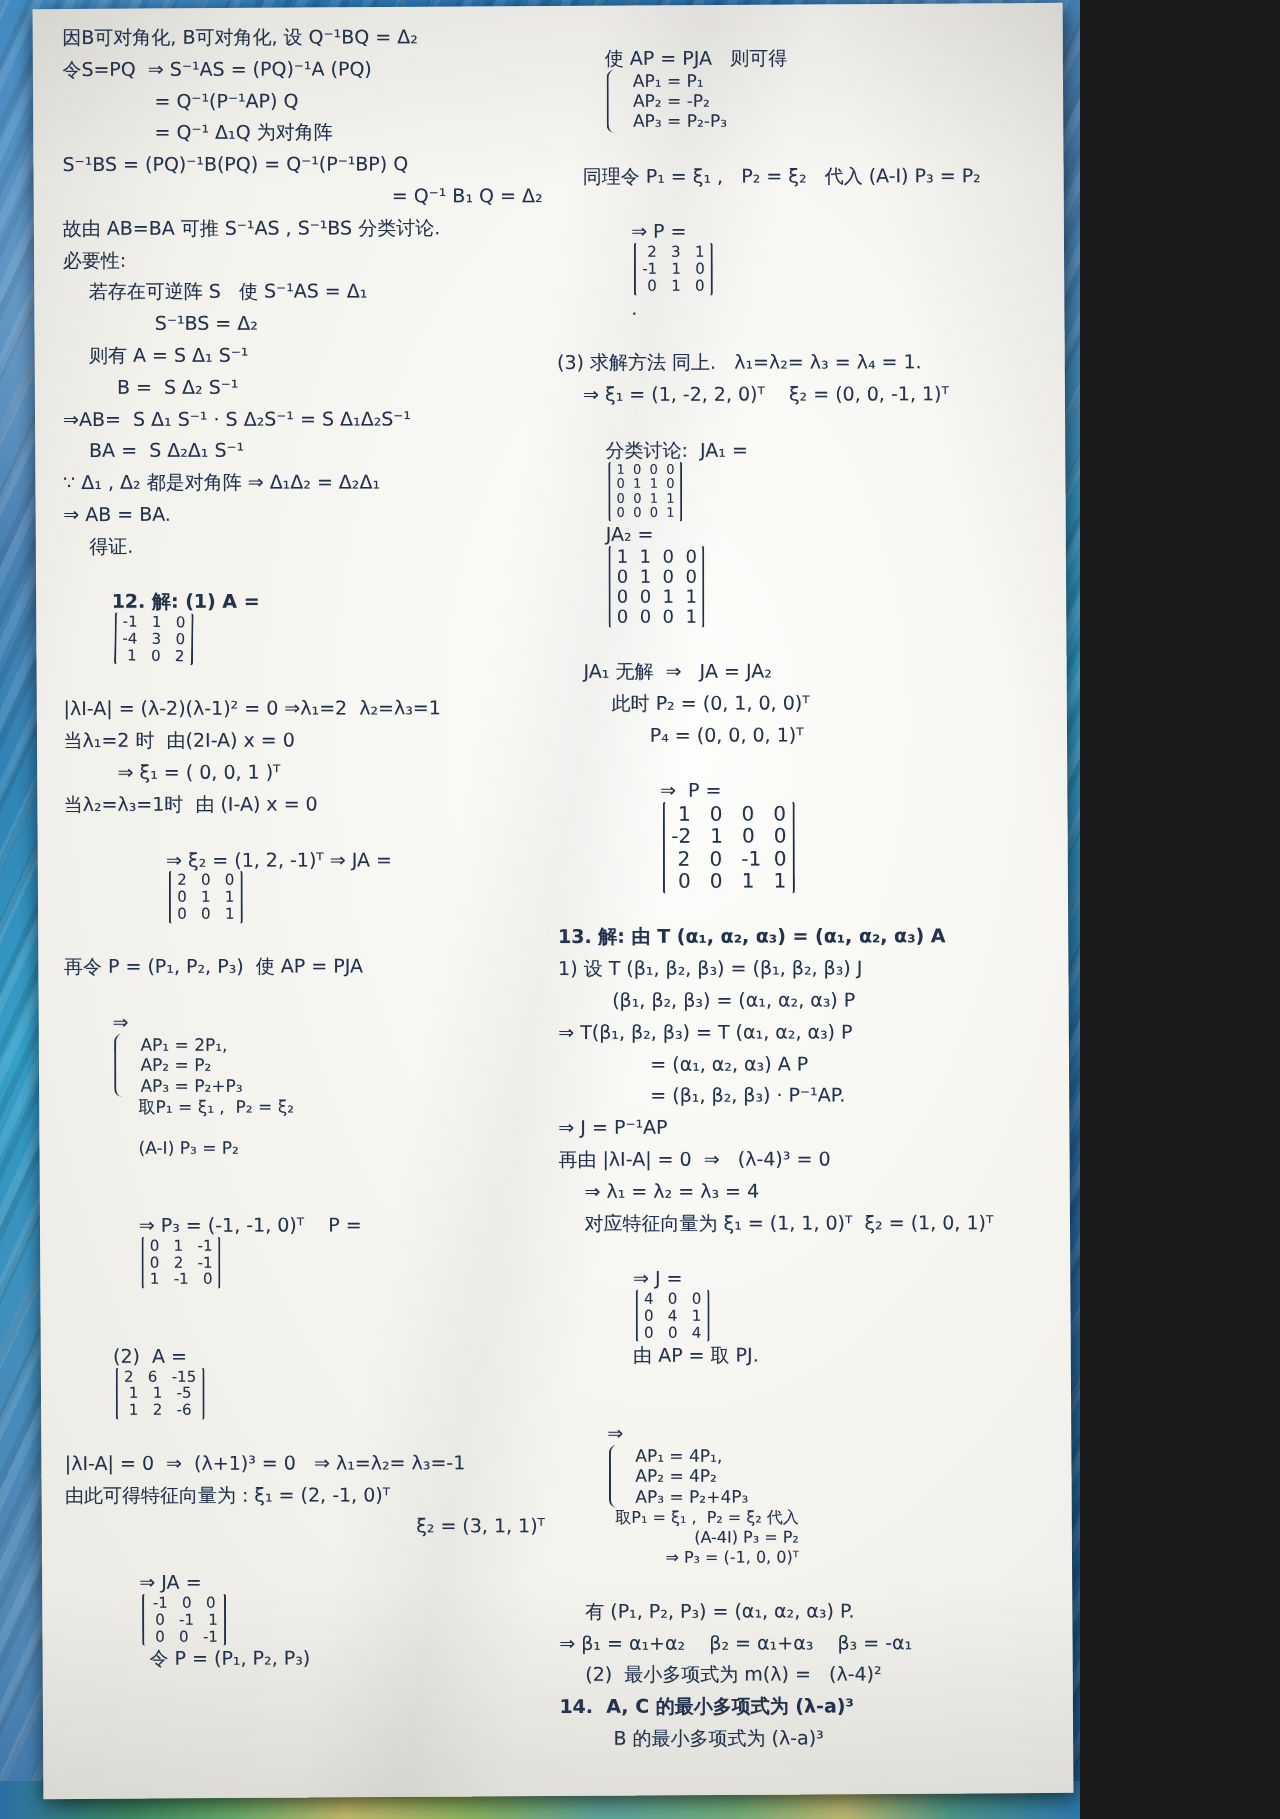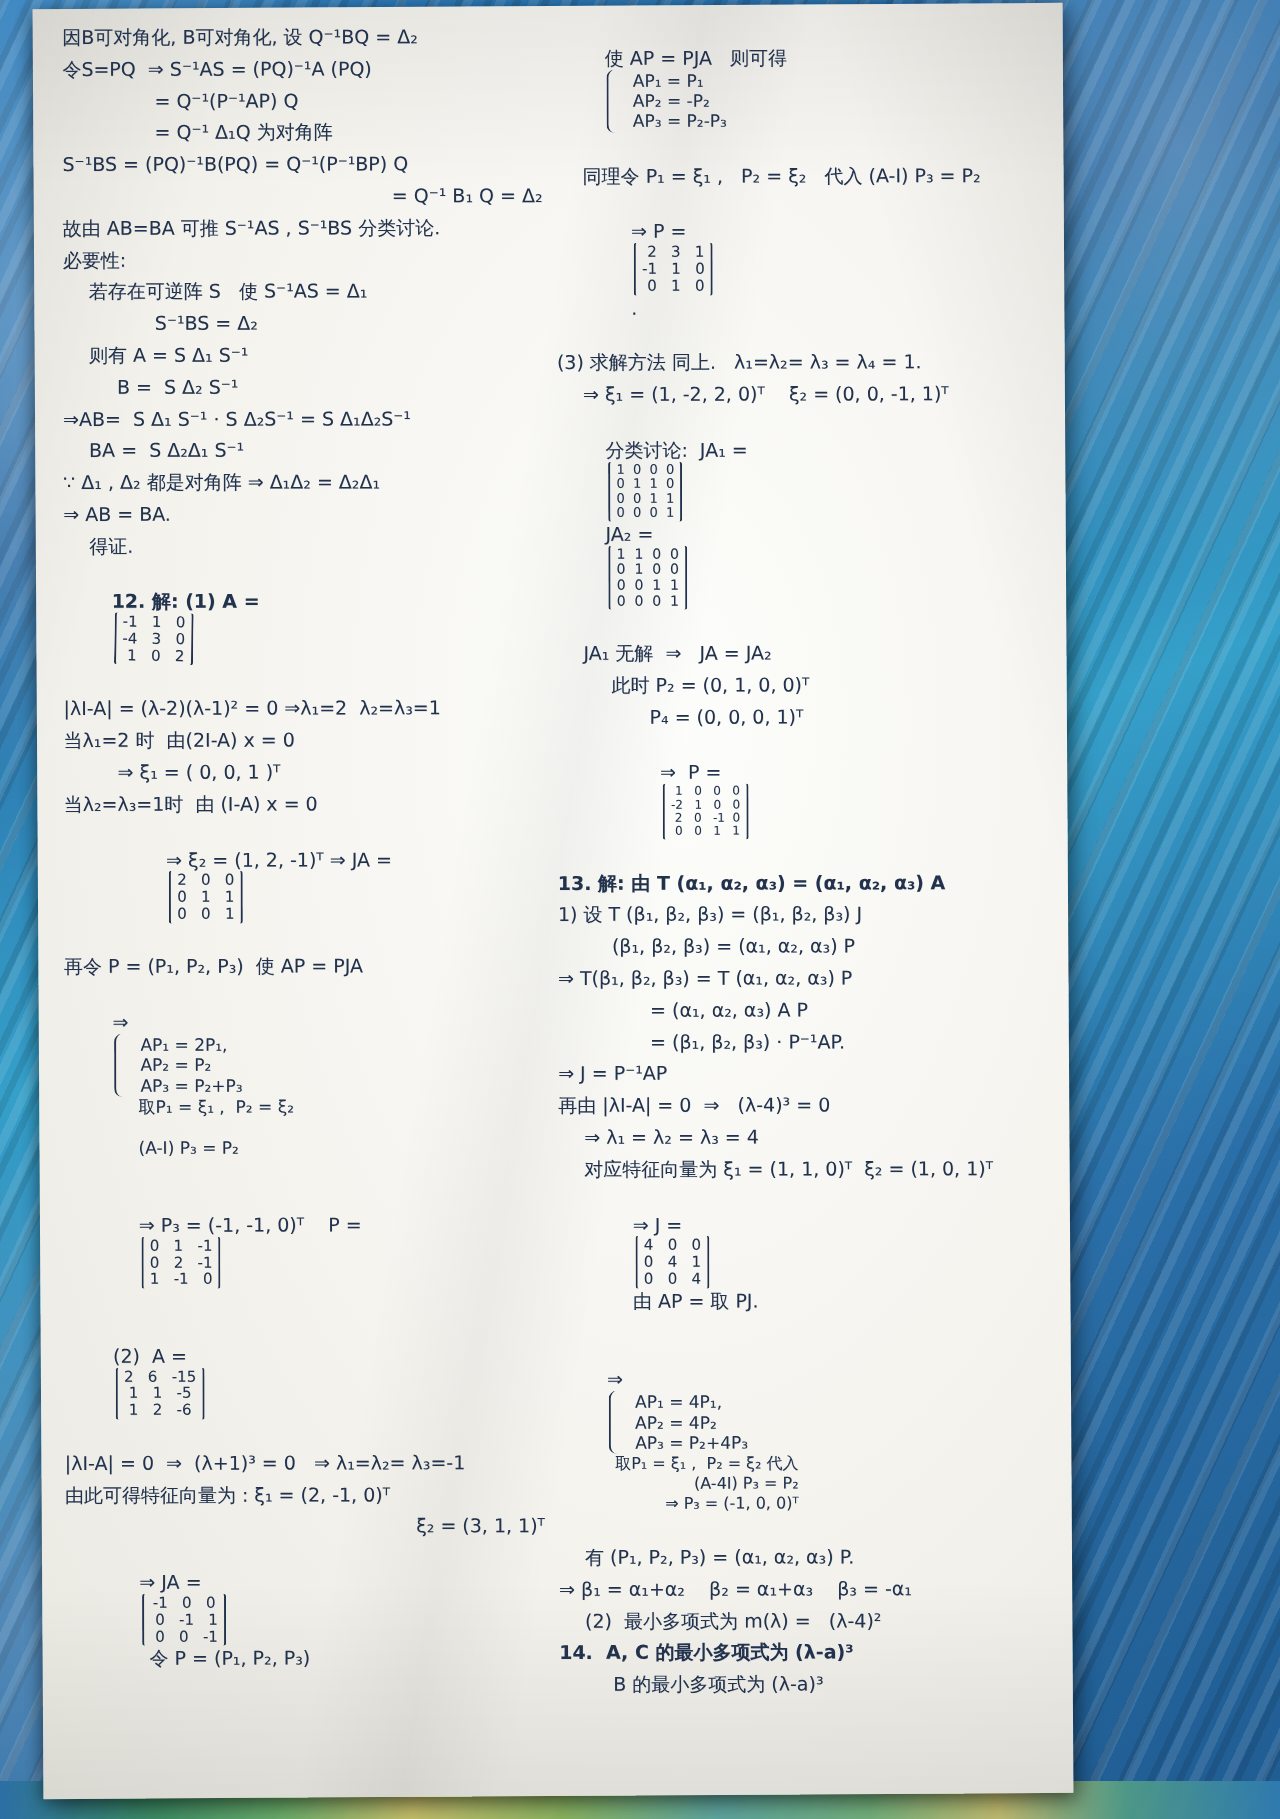--- a/index.html
+++ b/index.html
@@ -2,21 +2,21 @@
 <html><head>
 <meta charset="utf-8">
 <style>
   html, body {
     margin: 0;
     padding: 0;
     background: #1a1a1a;
   }
   #page {
     position: relative;
-    width: 1280px;
+    width: 1080px;
     height: 1819px;
     overflow: hidden;
     background: #2b6fa8;
     font-family: "Liberation Sans", sans-serif;
   }
   
   #backdrop {
     position: absolute;
     inset: 0;
     background:
@@ -234,33 +234,33 @@
       <div class="line">(3) 求解方法 同上.   λ₁=λ₂= λ₃ = λ₄ = 1.</div>
       <div class="line ind1">⇒ ξ₁ = (1, -2, 2, 0)ᵀ    ξ₂ = (0, 0, -1, 1)ᵀ</div>
 
       <div class="line">
         <span class="inline">分类讨论:  JA₁ =</span>
         <span class="mat" style="font-size:13px;">1&nbsp; 0&nbsp; 0&nbsp; 0
 0&nbsp; 1&nbsp; 1&nbsp; 0
 0&nbsp; 0&nbsp; 1&nbsp; 1
 0&nbsp; 0&nbsp; 0&nbsp; 1</span>
         <span class="inline">JA₂ =</span>
-        <span class="mat" style="font-size:14px;">1&nbsp; 1&nbsp; 0&nbsp; 0
+        <span class="mat" style="font-size:18px;">1&nbsp; 1&nbsp; 0&nbsp; 0
 0&nbsp; 1&nbsp; 0&nbsp; 0
 0&nbsp; 0&nbsp; 1&nbsp; 1
 0&nbsp; 0&nbsp; 0&nbsp; 1</span>
       </div>
 
       <div class="line ind1">JA₁ 无解  ⇒   JA = JA₂</div>
       <div class="line ind2">此时 P₂ = (0, 1, 0, 0)ᵀ</div>
       <div class="line ind3">P₄ = (0, 0, 0, 1)ᵀ</div>
 
       <div class="line ind2">
         <span class="inline">⇒  P =</span>
-        <span class="mat" style="font-size:12px;text-align:center;">&nbsp;1&nbsp;&nbsp; 0&nbsp;&nbsp; 0&nbsp;&nbsp; 0
+        <span class="mat" style="font-size:20px;text-align:center;">&nbsp;1&nbsp;&nbsp; 0&nbsp;&nbsp; 0&nbsp;&nbsp; 0
 -2&nbsp;&nbsp; 1&nbsp;&nbsp; 0&nbsp;&nbsp; 0
 &nbsp;2&nbsp;&nbsp; 0&nbsp;&nbsp; -1&nbsp; 0
 &nbsp;0&nbsp;&nbsp; 0&nbsp;&nbsp; 1&nbsp;&nbsp; 1</span>
       </div>
 
       <div class="line hdr">13. 解: 由 T (α₁, α₂, α₃) = (α₁, α₂, α₃) A</div>
       <div class="line">1) 设 T (β₁, β₂, β₃) = (β₁, β₂, β₃) J</div>
       <div class="line ind2">(β₁, β₂, β₃) = (α₁, α₂, α₃) P</div>
       <div class="line">⇒ T(β₁, β₂, β₃) = T (α₁, α₂, α₃) P</div>
       <div class="line ind3">= (α₁, α₂, α₃) A P</div>

